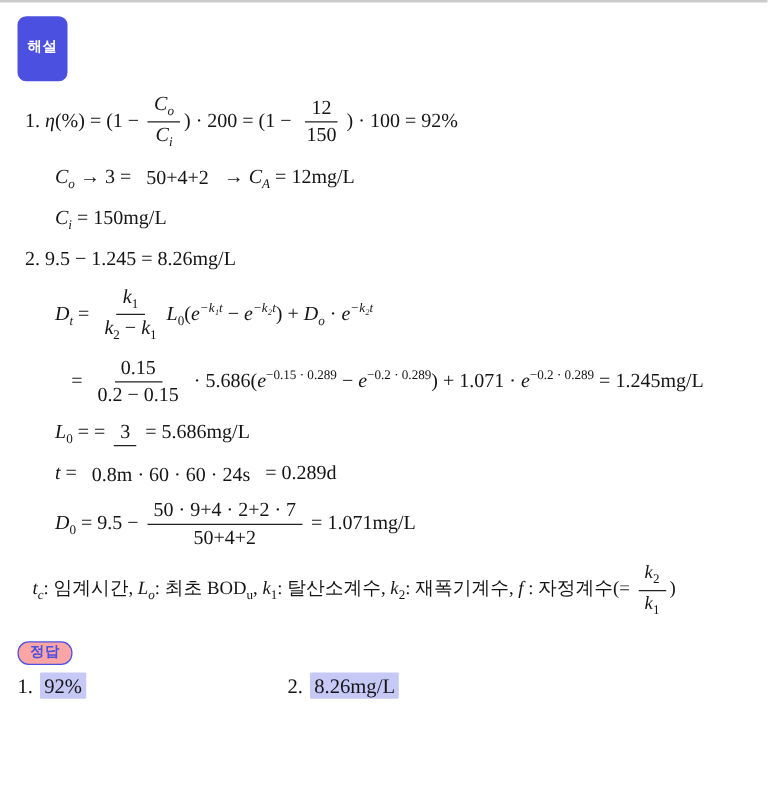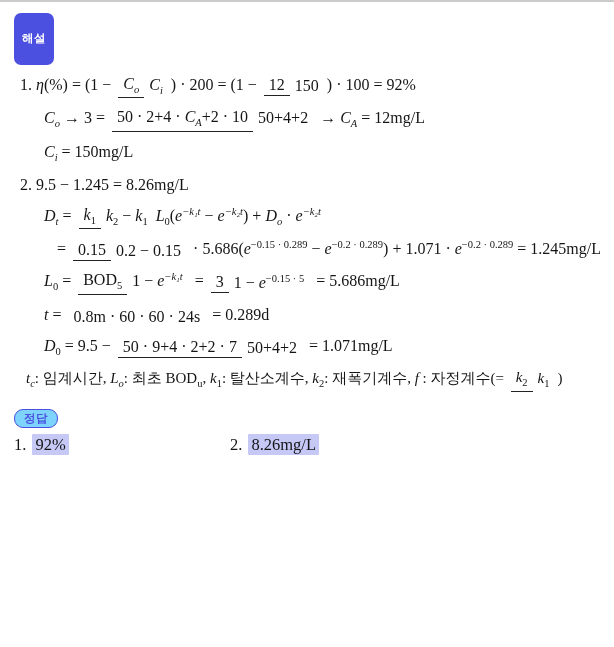--- a/index.html
+++ b/index.html
@@ -12,40 +12,40 @@
   .page{padding:11px 10px 0 8px;}
   
   .badge-row{margin:0 0 6px 6px;}
   .badge-solid{
     display:inline-block;background:var(--accent,#4b50e0);color:#fff;
     font-family:"Liberation Sans","DejaVu Sans",sans-serif;
     font-weight:bold;font-size:11.5px;line-height:1;
     padding:20px 8px;border-radius:7px;letter-spacing:0.5px;
   }
   .badge-outline{
-    display:inline-block;background:#7dd3fc;color:var(--accent,#4b50e0);
+    display:inline-block;background:#fca5a5;color:var(--accent,#4b50e0);
     border:1.5px solid var(--accent,#4b50e0);
     font-family:"Liberation Sans","DejaVu Sans",sans-serif;
     font-weight:bold;font-size:11.5px;line-height:1;
     padding:3px 9px;border-radius:9px;letter-spacing:0.5px;
   }
   
   .math-line{font-size:16px;line-height:1.35;margin:9px 12px;white-space:nowrap;}
   .math-line.lv0{padding-left:0px;}
   .math-line.lv1{padding-left:24px;}
   .math-line.lv2{padding-left:37px;}
   .math-line.lv3{padding-left:6px;font-size:15px;}
   .rm{font-style:normal;}
   .it{font-style:italic;}
   .msub{font-size:10.5px;vertical-align:-4px;font-style:normal;}
   .msub.it{font-style:italic;}
   .msup{font-size:10.5px;vertical-align:6px;font-style:normal;}
   .msup.it{font-style:italic;}
   .frac{
-    display:inline-flex;flex-direction:row;align-items:flex-start;
+    display:inline-flex;flex-direction:column;align-items:center;
     vertical-align:middle;margin:0 3px;line-height:1.2;
   }
   .frac .num{padding:0 5px 1px;border-bottom:1px solid #222;text-align:center;}
   .frac .den{padding:1px 5px 0;text-align:center;}
   
   .answer-section{margin:16px 0 0 6px;}
   .answers-row{display:flex;margin:7px 0 0 0;font-size:16.5px;}
   .answer{white-space:nowrap;}
   .answer-1{width:216px;}
   .answer .num{margin-right:6px;}
@@ -65,39 +65,34 @@
 
   <div>
       <div class="math-line lv0"><span class="rm">1.  </span><span class="it">η</span><span class="rm">(%) = (1 − </span><span class="frac">
           <span class="num"><span class="it">C</span><span class="msub it">o</span></span>
           <span class="den"><span class="it">C</span><span class="msub it">i</span></span>
         </span><span class="rm">) · 200 = (1 − </span><span class="frac">
           <span class="num"><span class="rm">12</span></span>
           <span class="den"><span class="rm">150</span></span>
         </span><span class="rm">) · 100 = 92%</span></div>
       <div class="math-line lv1"><span class="it">C</span><span class="msub it">o</span><span class="rm"> → 3 = </span><span class="frac">
-          <span class="num"><span class="rm">50 · 2+4 · </span><span class="it">C</span><span class="msub it">A</span><span class="rm">+2 · 10</span></span>
           <span class="den"><span class="rm">50+4+2</span></span>
         </span><span class="rm"> → </span><span class="it">C</span><span class="msub it">A</span><span class="rm"> = 12mg/L</span></div>
       <div class="math-line lv1"><span class="it">C</span><span class="msub it">i</span><span class="rm"> = 150mg/L</span></div>
       <div class="math-line lv0"><span class="rm">2.  9.5 − 1.245 = 8.26mg/L</span></div>
       <div class="math-line lv1"><span class="it">D</span><span class="msub it">t</span><span class="rm"> = </span><span class="frac">
           <span class="num"><span class="it">k</span><span class="msub">1</span></span>
           <span class="den"><span class="it">k</span><span class="msub">2</span><span class="rm"> − </span><span class="it">k</span><span class="msub">1</span></span>
         </span><span class="it">L</span><span class="msub">0</span><span class="rm">(</span><span class="it">e</span><span class="msup it">−k₁t</span><span class="rm"> − </span><span class="it">e</span><span class="msup it">−k₂t</span><span class="rm">) + </span><span class="it">D</span><span class="msub it">o</span><span class="rm"> · </span><span class="it">e</span><span class="msup it">−k₂t</span></div>
       <div class="math-line lv2"><span class="rm">= </span><span class="frac">
           <span class="num"><span class="rm">0.15</span></span>
           <span class="den"><span class="rm">0.2 − 0.15</span></span>
         </span><span class="rm"> · 5.686(</span><span class="it">e</span><span class="msup">−0.15 · 0.289</span><span class="rm"> − </span><span class="it">e</span><span class="msup">−0.2 · 0.289</span><span class="rm">) + 1.071 · </span><span class="it">e</span><span class="msup">−0.2 · 0.289</span><span class="rm"> = 1.245mg/L</span></div>
-      <div class="math-line lv1"><span class="it">L</span><span class="msub">0</span><span class="rm"> = </span><span class="frac">
-          <span class="num"><span class="rm">BOD</span><span class="msub">5</span></span>
-          <span class="den"><span class="rm">1 − </span><span class="it">e</span><span class="msup it">−k₁t</span></span>
-        </span><span class="rm"> = </span><span class="frac">
+      <div class="math-line lv1"><span class="it">L</span><span class="msub">0</span><span class="rm"> = </span><span class="rm"> = </span><span class="frac">
           <span class="num"><span class="rm">3</span></span>
-          <span class="den"><span class="rm">1 − </span><span class="it">e</span><span class="msup">−0.15 · 5</span></span>
         </span><span class="rm"> = 5.686mg/L</span></div>
       <div class="math-line lv1"><span class="it">t</span><span class="rm"> = </span><span class="frac">
           <span class="den"><span class="rm">0.8m · 60 · 60 · 24s</span></span>
         </span><span class="rm"> = 0.289d</span></div>
       <div class="math-line lv1"><span class="it">D</span><span class="msub">0</span><span class="rm"> = 9.5 − </span><span class="frac">
           <span class="num"><span class="rm">50 · 9+4 · 2+2 · 7</span></span>
           <span class="den"><span class="rm">50+4+2</span></span>
         </span><span class="rm"> = 1.071mg/L</span></div>
       <div class="math-line lv3"><span class="it">t</span><span class="msub it">c</span><span class="rm">: 임계시간,  </span><span class="it">L</span><span class="msub it">o</span><span class="rm">: 최초 BOD</span><span class="msub">u</span><span class="rm">,  </span><span class="it">k</span><span class="msub">1</span><span class="rm">: 탈산소계수,  </span><span class="it">k</span><span class="msub">2</span><span class="rm">: 재폭기계수,  </span><span class="it">f</span><span class="rm"> : 자정계수(= </span><span class="frac">
           <span class="num"><span class="it">k</span><span class="msub">2</span></span>

